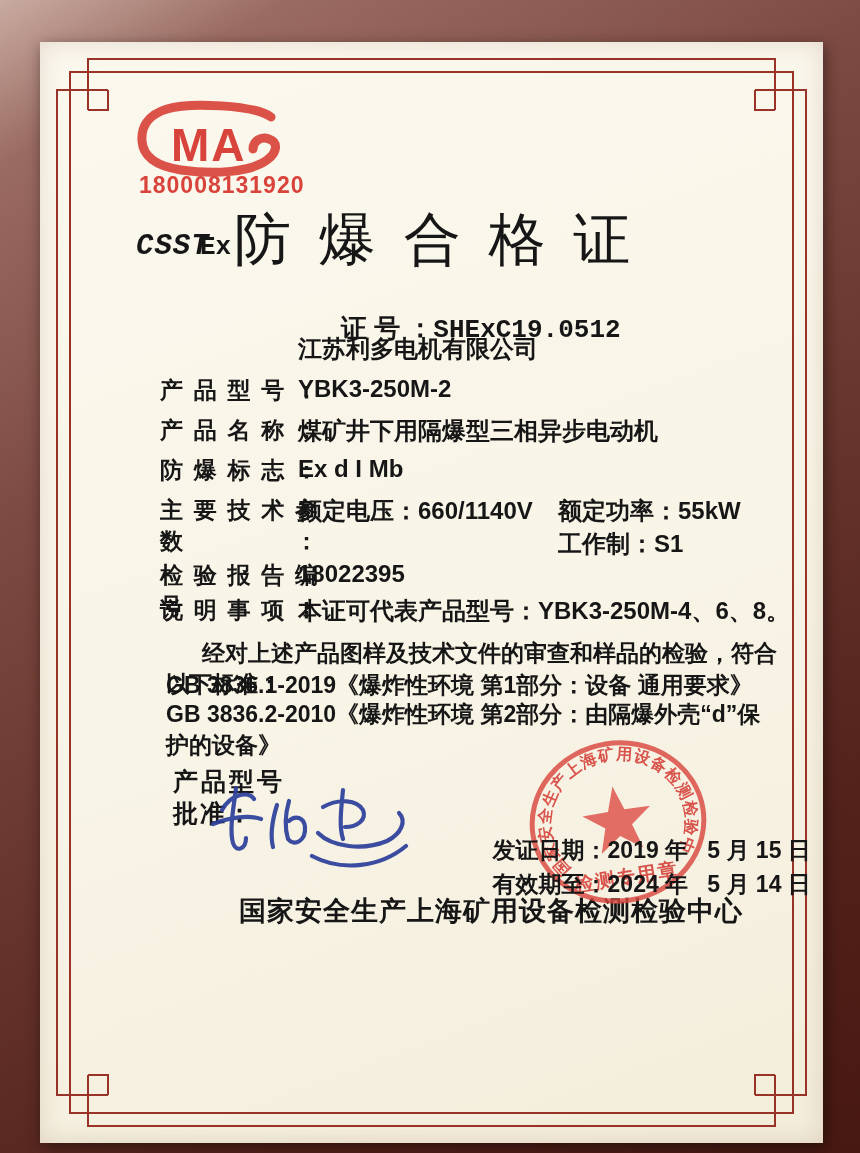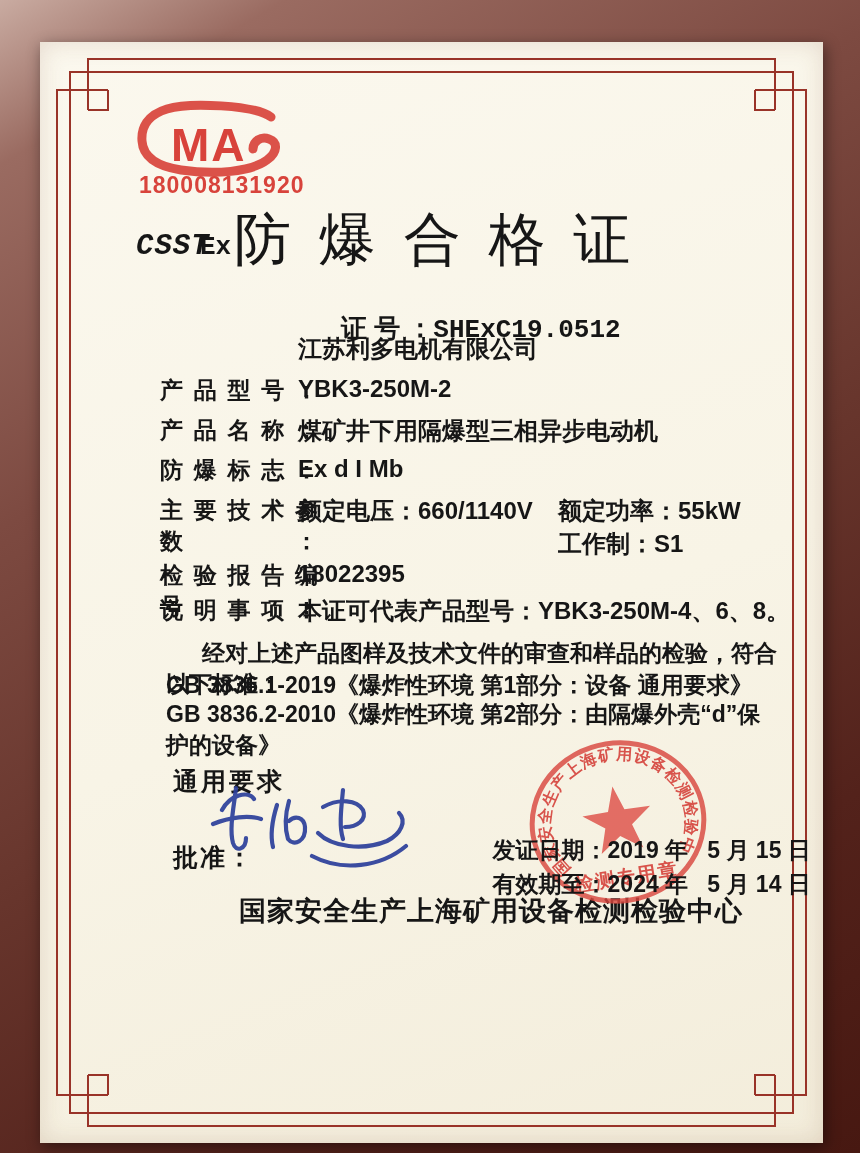--- a/index.html
+++ b/index.html
@@ -25,21 +25,21 @@
   .certno{left:272px;top:238px;font-size:26px;font-weight:bold;}
   .certno .val{font-family:"Liberation Mono",monospace;font-weight:bold;}
   
   .flabel{position:absolute;left:120px;width:158px;font-size:23px;font-weight:bold;color:#161616;
           text-align:justify;text-align-last:justify;white-space:normal;}
   .fvalue{position:absolute;left:258px;font-size:24px;font-weight:bold;color:#161616;white-space:pre;}
   .fvalue2{position:absolute;left:470px;font-size:24px;font-weight:bold;color:#161616;white-space:pre;margin-left:48px;}
   .para{position:absolute;left:126px;right:44px;font-size:23px;font-weight:bold;color:#161616;}
   
   .grant{left:133px;top:723px;font-size:25px;font-weight:bold;letter-spacing:3px;}
-  .approve{left:133px;top:755px;font-size:25px;font-weight:bold;letter-spacing:2px;margin-top:44px;}
+  .approve{left:133px;top:755px;font-size:25px;font-weight:bold;letter-spacing:2px;}
   .sig{position:absolute;left:160px;top:738px;z-index:5;}
   .dateline{font-size:23px;font-weight:bold;z-index:6;}
   .stamp{position:absolute;left:470px;top:668px;z-index:4;opacity:.9;transform:rotate(-9deg);}
   .footer-name{left:199px;top:851px;font-size:27px;font-weight:bold;letter-spacing:1px;z-index:3;}
 </style>
 </head>
 <body>
 
 <div class="paper">
 
@@ -95,21 +95,21 @@
   <div class="flabel" style="top:518px">检验报告编号：</div>
   <div class="fvalue" style="top:518px">18022395</div>
 
   <div class="flabel" style="top:553px">说明事项：</div>
   <div class="fvalue" style="top:553px">本证可代表产品型号：YBK3-250M-4、6、8。</div>
 
   <div class="para" style="top:596px;text-indent:36px">经对上述产品图样及技术文件的审查和样品的检验，符合以下标准：</div>
   <div class="para" style="top:628px">GB 3836.1-2019《爆炸性环境 第1部分：设备  通用要求》</div>
   <div class="para" style="top:657px">GB 3836.2-2010《爆炸性环境 第2部分：由隔爆外壳“d”保护的设备》</div>
 
-  <span class="abs grant">通用要求</span>
+  <span class="abs grant">产品型号</span>
   <span class="abs approve">批准：</span>
 
   <svg class="sig" width="225" height="98" viewBox="0 0 225 98">
     <g fill="none" stroke="#2c3f9b" stroke-width="4.2" stroke-linecap="round" stroke-linejoin="round" opacity=".92">
       <path d="M22,30 C30,15 48,10 54,19"></path>
       <path d="M36,8 C34,26 29,48 33,63 C36,73 46,69 46,58"></path>
       <path d="M13,44 C30,37 49,35 61,39"></path>
       <path d="M77,25 C72,41 70,55 73,67"></path>
       <path d="M89,21 C85,35 85,49 88,59 C94,67 106,61 105,47 C104,37 95,35 89,41"></path>
       <path d="M123,27 C139,18 157,20 163,30 C167,40 157,47 145,47"></path>

